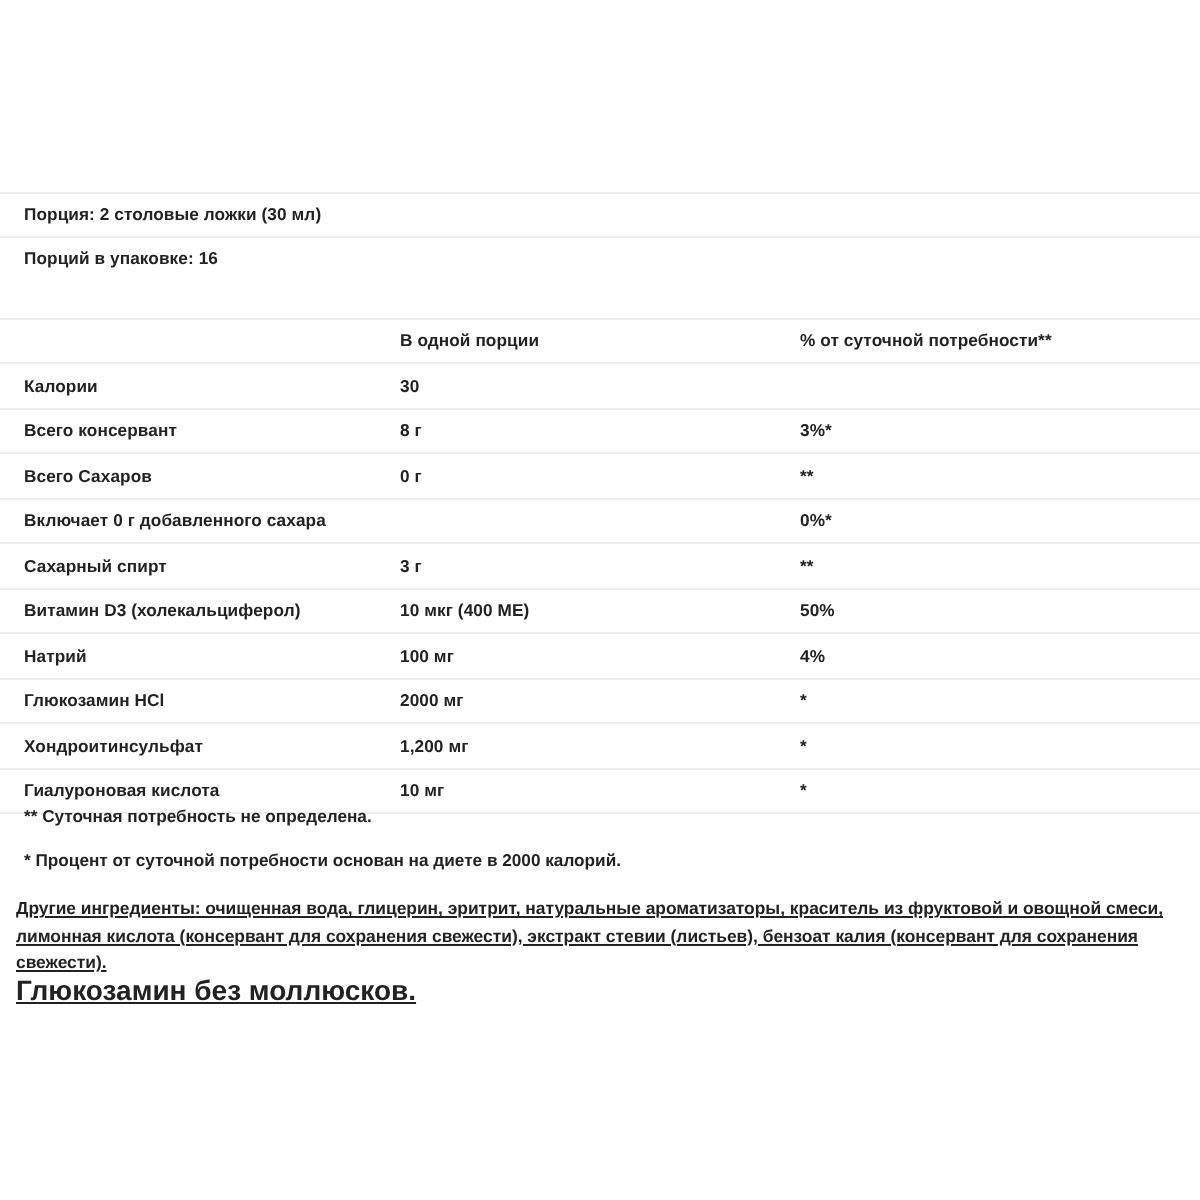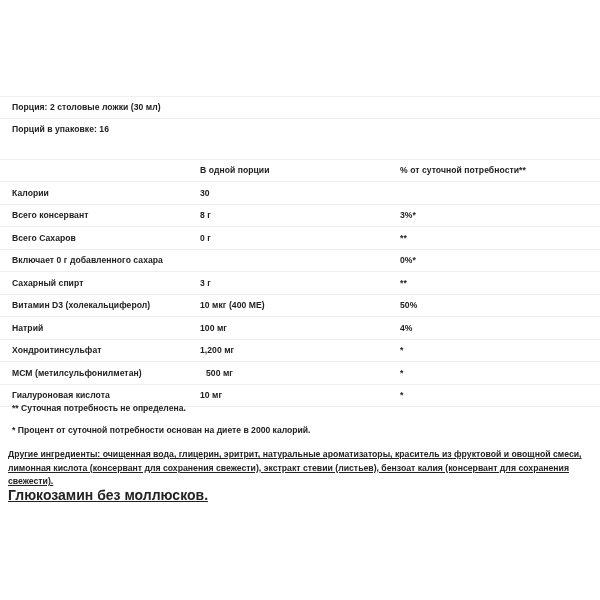--- a/index.html
+++ b/index.html
@@ -179,32 +179,32 @@
         <td class="c-amount">10 мкг (400 МЕ)</td>
         <td class="c-dv">50%</td>
       </tr>
 
       <tr>
         <td class="c-label">Натрий</td>
         <td class="c-amount">100 мг</td>
         <td class="c-dv">4%</td>
       </tr>
 
+      <tr>
+        <td class="c-label">Глюкозамин HCl</td>
+        <td class="c-amount">2000 мг</td>
+        <td class="c-dv">*</td>
+      </tr>
 
       <tr>
         <td class="c-label">Хондроитинсульфат</td>
         <td class="c-amount">1,200 мг</td>
         <td class="c-dv">*</td>
       </tr>
 
-      <tr>
-        <td class="c-label">МСМ (метилсульфонилметан)</td>
-        <td class="c-amount indent-amount">500 мг</td>
-        <td class="c-dv">*</td>
-      </tr>
 
       <tr class="last-row">
         <td class="c-label">Гиалуроновая кислота</td>
         <td class="c-amount">10 мг</td>
         <td class="c-dv">*</td>
       </tr>
 
     </tbody>
   </table>
 

